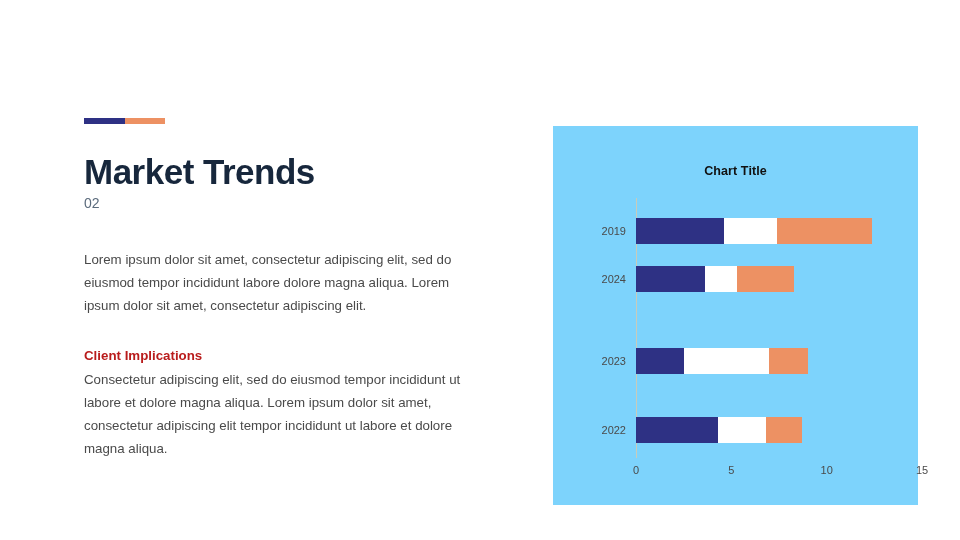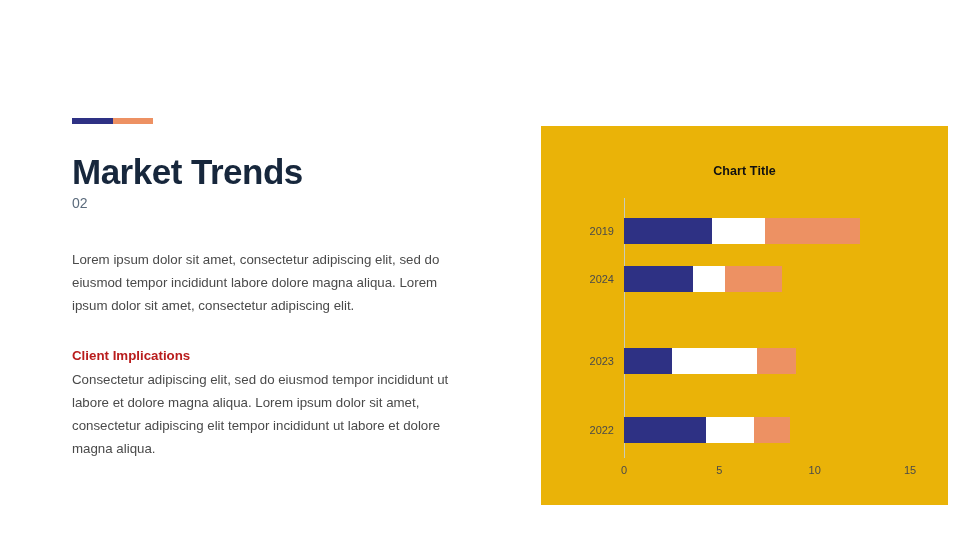--- a/index.html
+++ b/index.html
@@ -12,20 +12,21 @@
     background: #ffffff;
     font-family: "Liberation Sans", sans-serif;
     overflow: hidden;
     position: relative;
   }
 
   
   #slide {
     position: absolute;
     inset: 0;
+    margin-left: 12px;
   }
 
   #left-col {
     position: absolute;
     left: 72px;
     top: 118px;
     width: 400px;
   }
 
   #accent-bar {
@@ -79,23 +80,23 @@
     color: #b91c1c;
     line-height: 1.6;
     margin: 0 0 1px 0;
   }
 
   
   #chart-panel {
     position: absolute;
     left: 541px;
     top: 126px;
-    width: 407px;
+    width: 365px;
     height: 379px;
-    background: #eab308;
+    background: #7dd3fc;
   }
 
   #chart-title {
     position: absolute;
     left: 0;
     right: 0;
     top: 38px;
     text-align: center;
     font-size: 12.5px;
     font-weight: bold;

